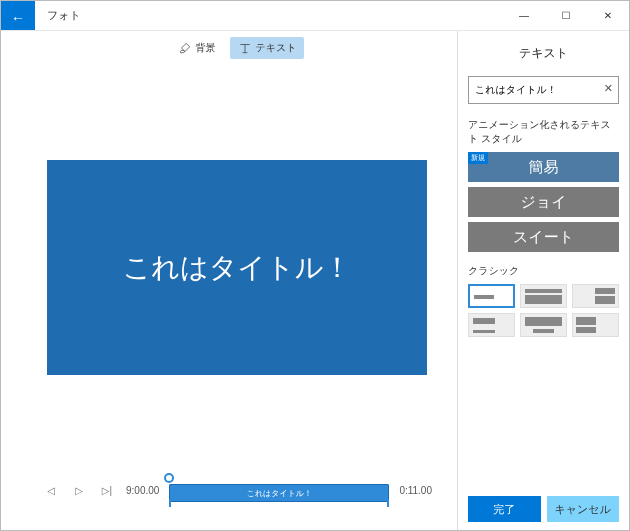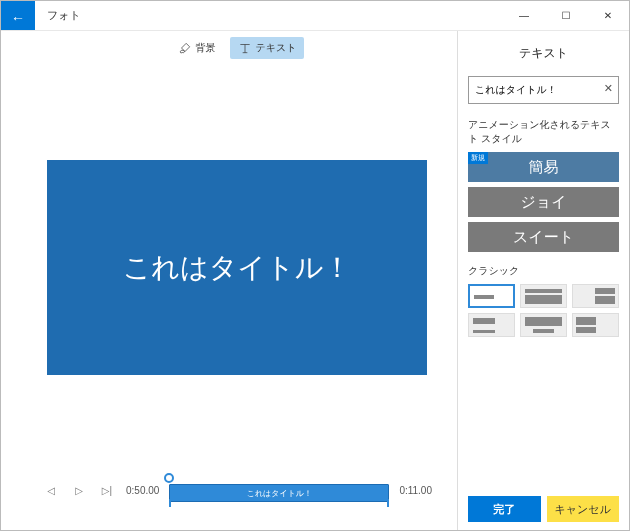--- a/index.html
+++ b/index.html
@@ -37,22 +37,22 @@
   .styles { display: flex; flex-direction: column; gap: 5px; margin-bottom: 12px; }
   .style-btn { position: relative; height: 30px; background: #7a7a7a; color: #fff; display: flex; align-items: center; justify-content: center; font-size: 15px; font-weight: 400; }
   .style-btn.selected { background: #4d7ba3; }
   .badge { position: absolute; left: 0; top: 0; background: #0078d7; color: #fff; font-size: 7px; padding: 1px 3px; }
   .layouts { display: grid; grid-template-columns: repeat(3, 1fr); gap: 5px; margin-bottom: 10px; }
   .layout-btn { height: 24px; background: #eee; border: 1px solid #ddd; position: relative; }
   .layout-btn.selected { border: 2px solid #2f8ad8; background:#fff; }
   .lb-bar { position: absolute; background: #888; }
   .footer { display: flex; gap: 6px; margin-top: auto; }
   .footer-btn { flex: 1; height: 26px; font-size: 11px; display: flex; align-items: center; justify-content: center; }
-  .footer-btn.primary { background: #0078d7; color: #fff; font-weight: bold; }
-  .footer-btn.secondary { background: #fde047; color: #333; }
+  .footer-btn.primary { background: #0078d7; color: #fff; }
+  .footer-btn.secondary { background: #7dd3fc; color: #333; }
 </style>
 </head>
 <body>
 
 <div class="window">
   <div class="titlebar">
     <div class="back-btn">
       <span>←</span>
     </div>
     <div class="title">フォト</div>
@@ -92,21 +92,21 @@
       <div class="controls">
         <div class="play-btn">
             <span>◁</span>
           </div>
         <div class="play-btn">
             <span>▷</span>
           </div>
         <div class="play-btn">
             <span>▷|</span>
           </div>
-        <div class="time">0:50.00</div>
+        <div class="time">9:00.00</div>
         <div class="timeline">
           <div class="timeline-bar">
             <span>これはタイトル！</span>
           </div>
           <div class="timeline-handle"></div>
           <div class="timeline-tick l"></div>
           <div class="timeline-tick r"></div>
         </div>
         <div class="time">0:11.00</div>
       </div>

